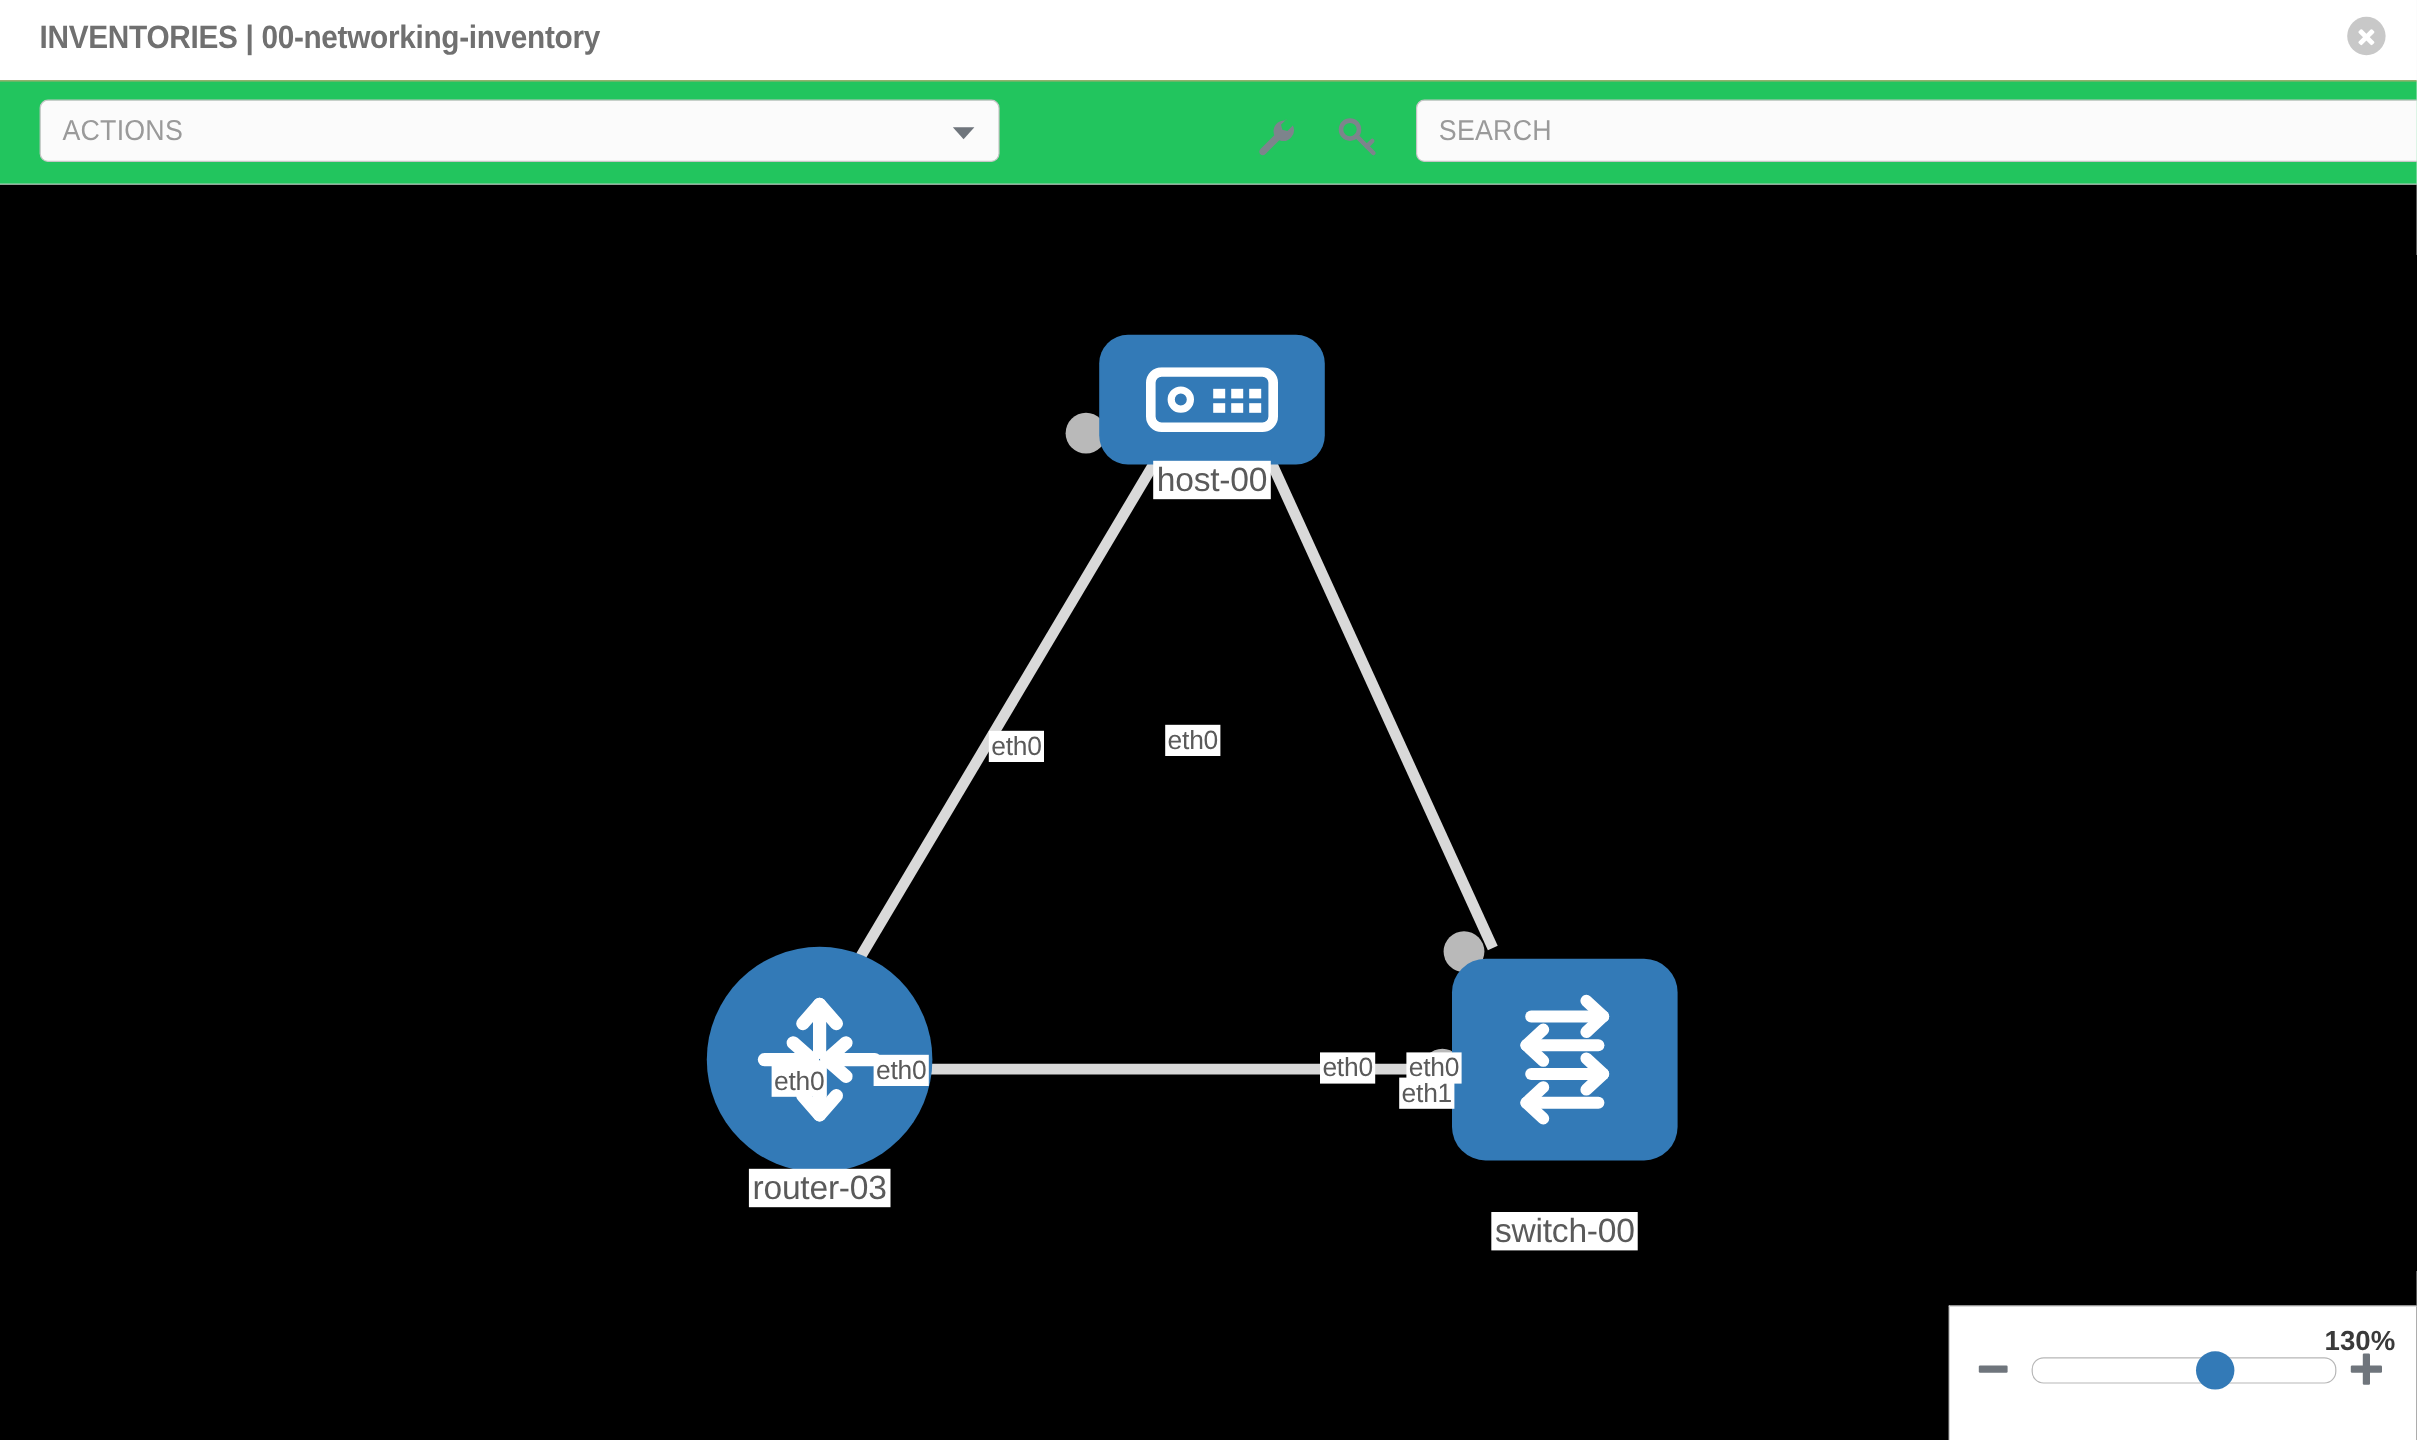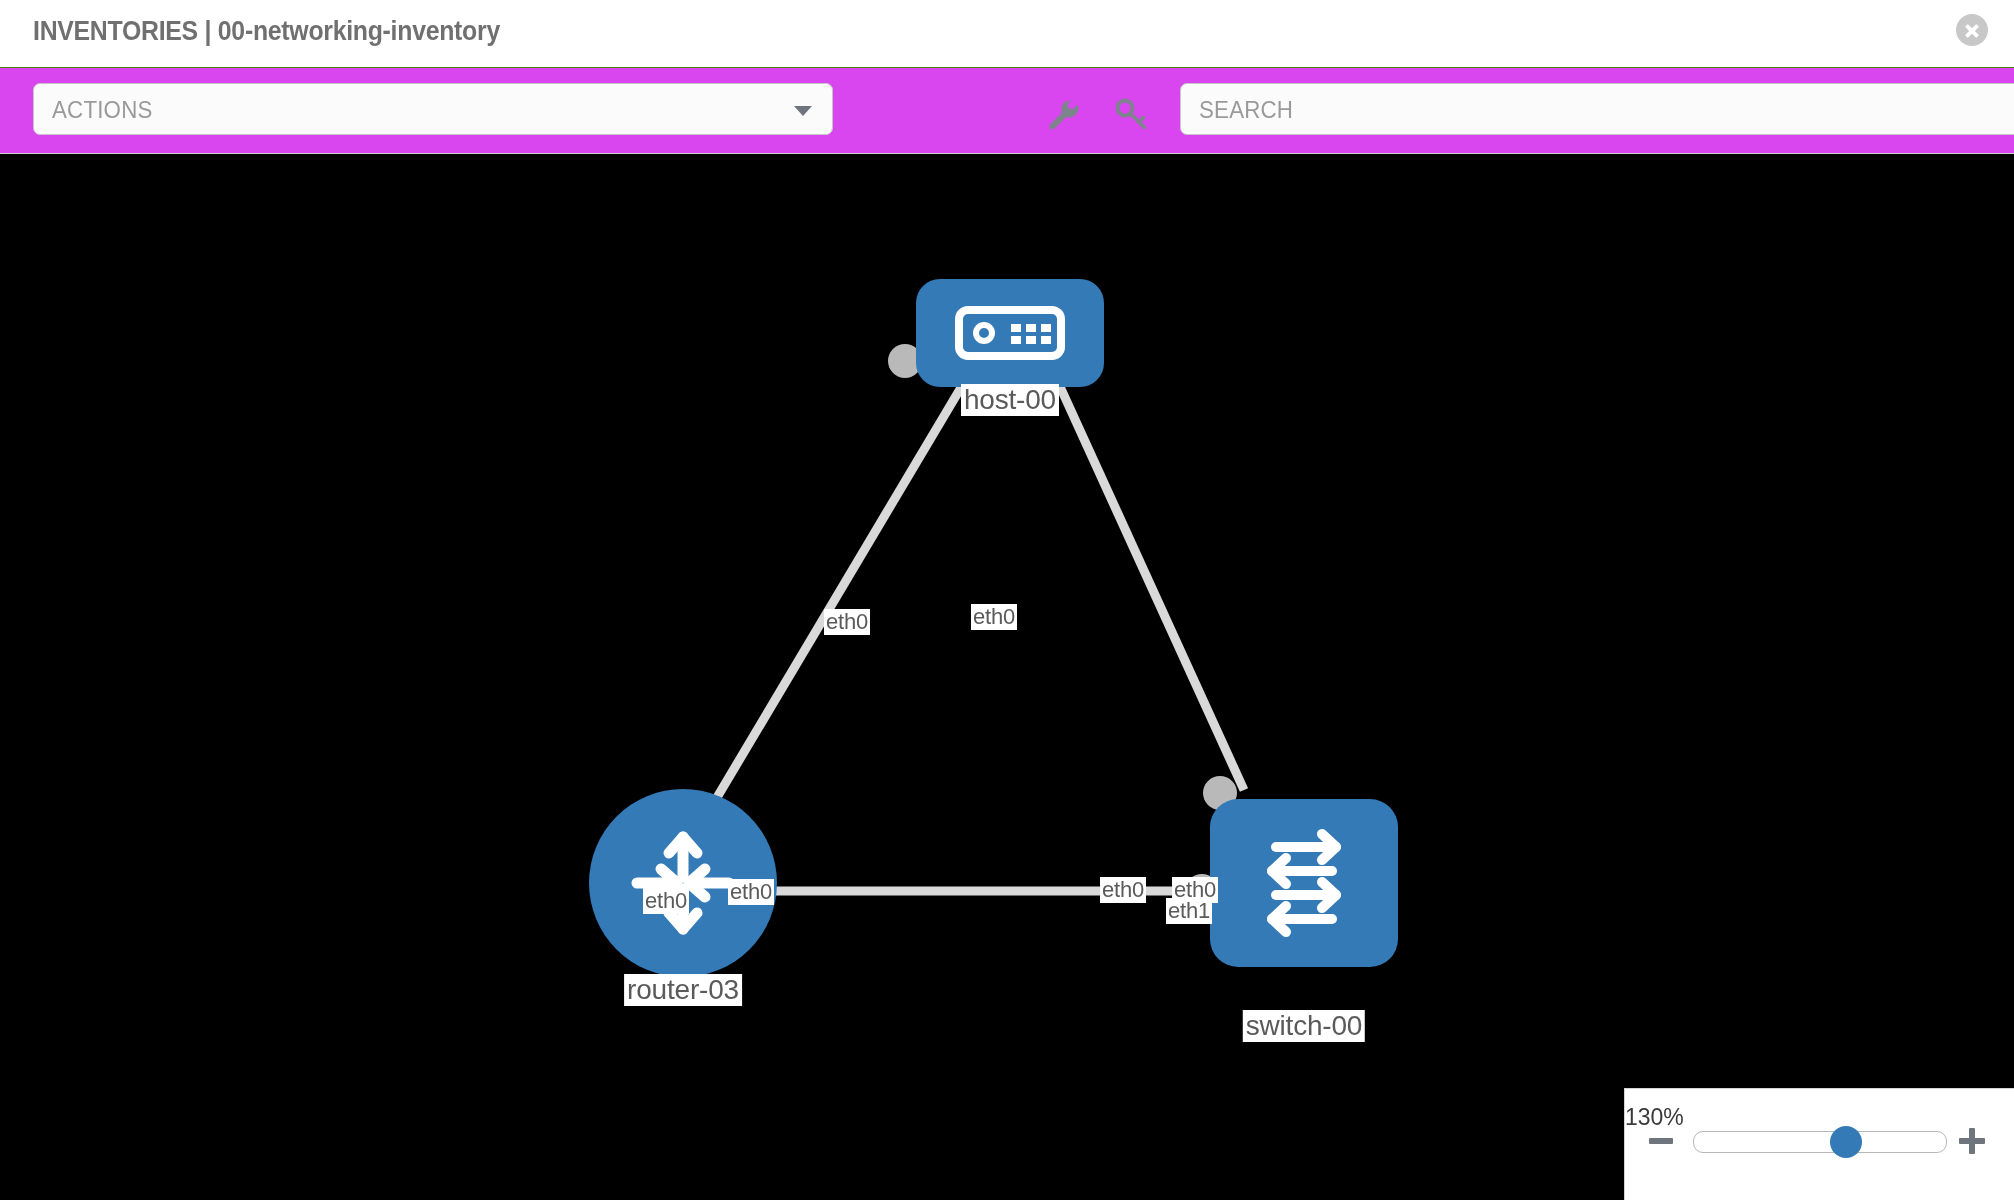--- a/index.html
+++ b/index.html
@@ -41,21 +41,21 @@
     width: 16px; height: 4px; border-radius: 1px;
     background: #ffffff;
   }
   .close-btn::before { transform: rotate(45deg); }
   .close-btn::after  { transform: rotate(-45deg); }
 
   
   .toolbar {
     position: absolute; left: 0; top: 68px;
     width: 2014px; height: 86px;
-    background: #d946ef;
+    background: #22c55e;
     border-bottom: 1px solid #cfcfcf;
     box-sizing: border-box;
   }
   .field {
     position: absolute; top: 15px; height: 52px;
     background: #fbfbfb;
     border: 1px solid #c6c6c6;
     border-radius: 7px;
     box-sizing: border-box;
   }
@@ -141,22 +141,22 @@
   .zoom-panel {
     position: absolute; right: 0; bottom: 0;
     width: 390px; height: 112px;
     background: #ffffff;
     border: 1px solid #d3d3d3;
     border-right: none; border-bottom: none;
     box-sizing: border-box;
   }
   .zoom-value {
     position: absolute; left: 0; right: 18px; top: 15px;
-    text-align: left;
-    font-size: 23px; color: #3a3a3a;
+    text-align: right;
+    font-size: 23px; color: #3a3a3a; font-weight: bold;
   }
   .zoom-minus, .zoom-plus {
     position: absolute; top: 49px;
     cursor: pointer;
   }
   .zoom-minus { left: 24px; width: 24px; height: 6px; background: #6f757c; border-radius: 1px; }
   .zoom-plus  { left: 334px; width: 26px; height: 26px; top: 39px; }
   .zoom-plus::before, .zoom-plus::after {
     content: ""; position: absolute; background: #6f757c; border-radius: 1px;
   }

